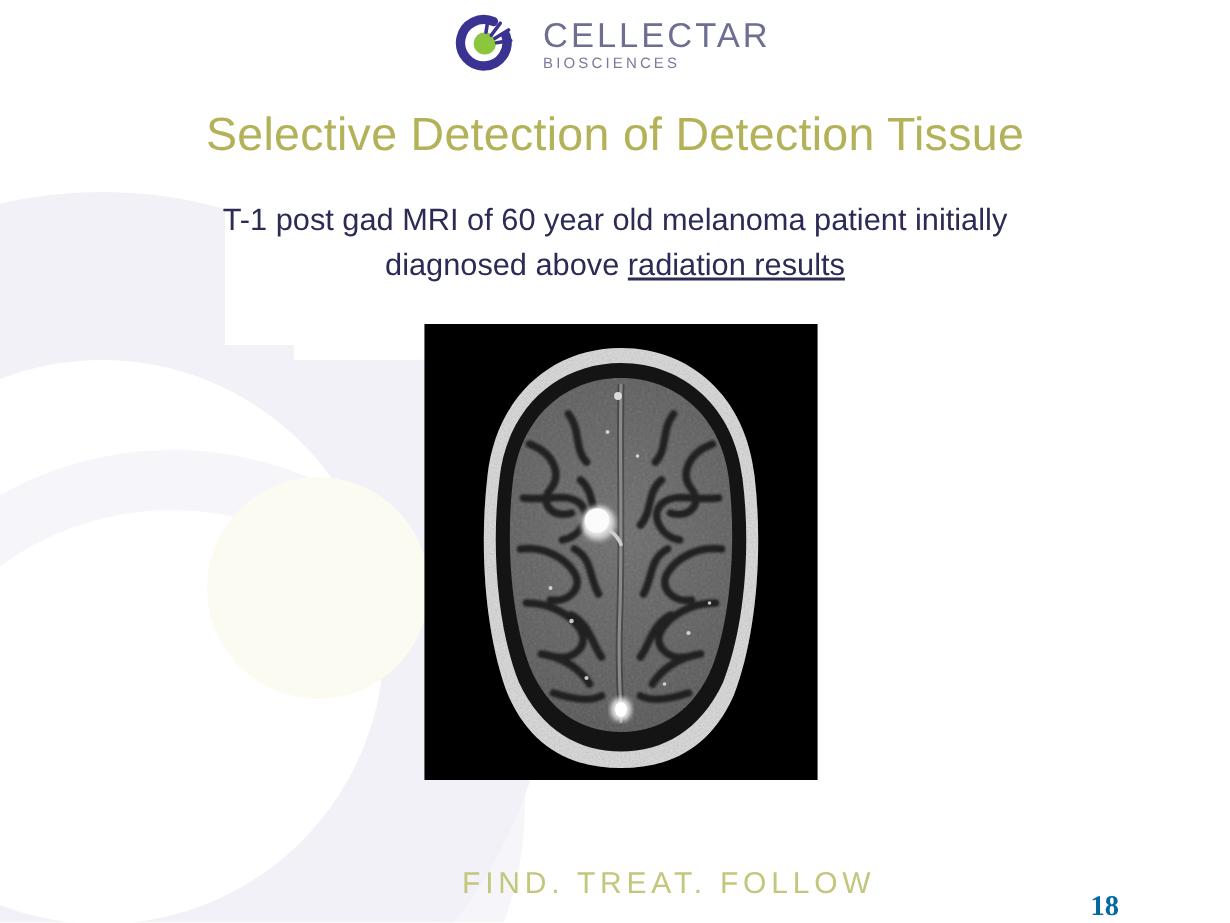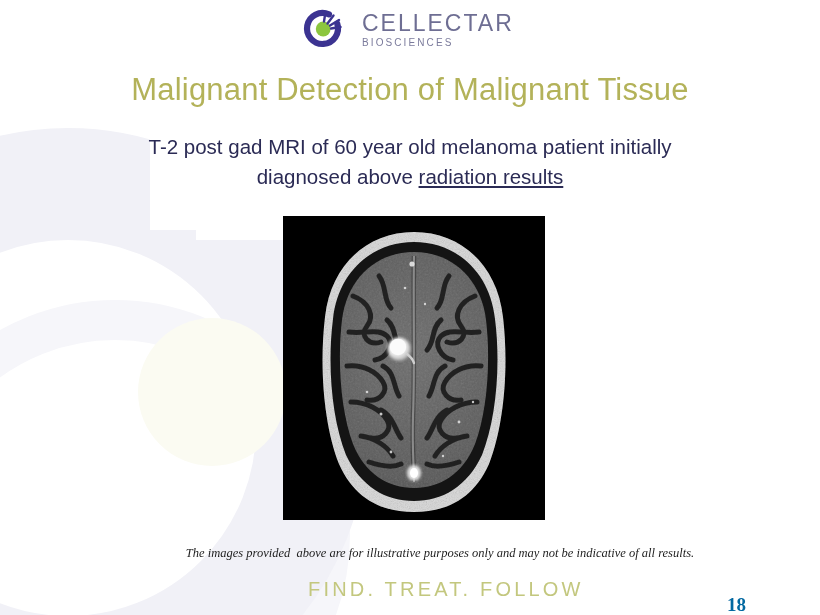--- a/index.html
+++ b/index.html
@@ -228,24 +228,24 @@
           <line x1="31.0" y1="21.5" x2="40.5" y2="20.0"></line>
         </g>
       </svg>
     </div>
     <div class="logo-text">
       <span class="logo-word">CELLECTAR</span>
       <span class="logo-sub">BIOSCIENCES</span>
     </div>
   </div>
 
-  <div class="title">Malignant Detection of Malignant Tissue</div>
+  <div class="title">Selective Detection of Detection Tissue</div>
 
   <div class="subtitle">
-    <span>T-2 post gad MRI of 60 year old melanoma patient initially</span><br>
+    <span>T-1 post gad MRI of 60 year old melanoma patient initially</span><br>
     <span>diagnosed above </span><u>radiation results</u>
   </div>
 
   <div class="mri-frame">
     <svg viewBox="0 0 262 304" preserveAspectRatio="xMidYMid meet" aria-hidden="true">
       <defs>
 
         <filter id="brainNoise" x="-10%" y="-10%" width="120%" height="120%">
           <feTurbulence type="fractalNoise" baseFrequency="0.55" numOctaves="4" seed="7" result="n"></feTurbulence>
           <feColorMatrix in="n" type="saturate" values="0"></feColorMatrix>
@@ -359,18 +359,17 @@
 
         <circle cx="129" cy="48" r="2.6" fill="#e8e8e8" opacity="0.9"></circle>
 
         <circle cx="116" cy="133" r="11.5" fill="url(#lesionGrad)" filter="url(#lesionGlow)"></circle>
         <circle cx="115" cy="131" r="8.2" fill="#fbfbfb"></circle>
         <path d="M124 138 C 128 141 130 144 131 147" fill="none" stroke="#cfcfcf" stroke-width="2.4" stroke-linecap="round"></path>
       </g>
     </svg>
   </div>
 
-  <div class="caption">The images provided  above are for illustrative purposes only and may not be indicative of all results.</div>
 
   <div class="tagline">FIND. TREAT. FOLLOW</div>
   <div class="pagenum">18</div>
 
 </div>
 
 </body></html>

